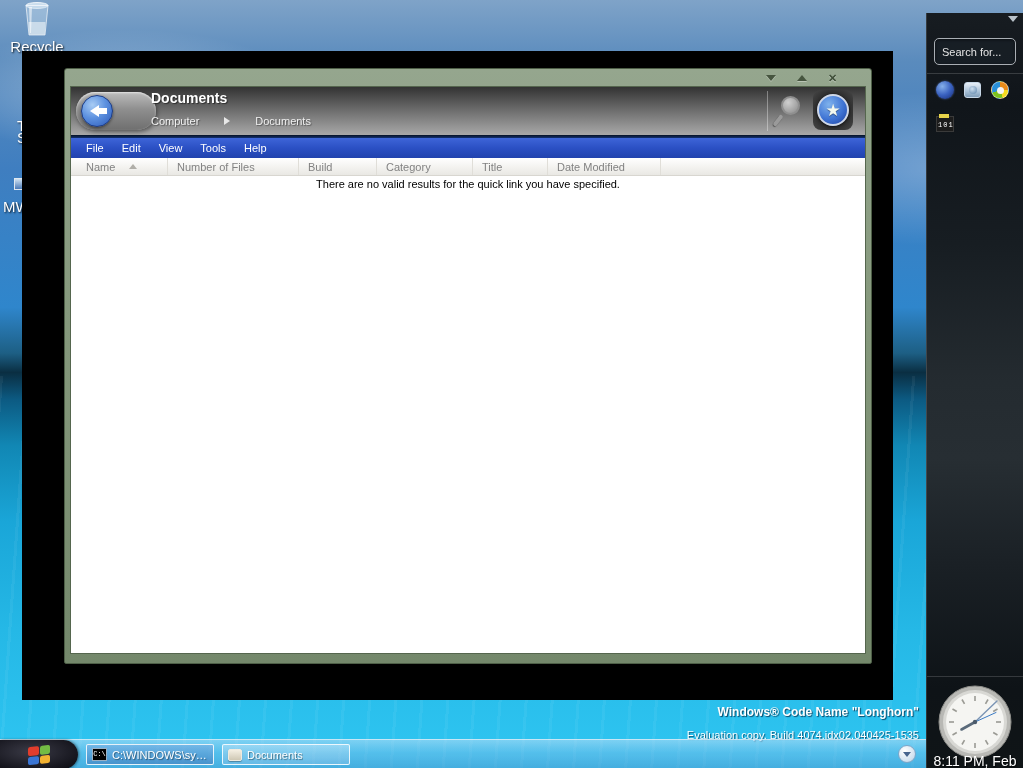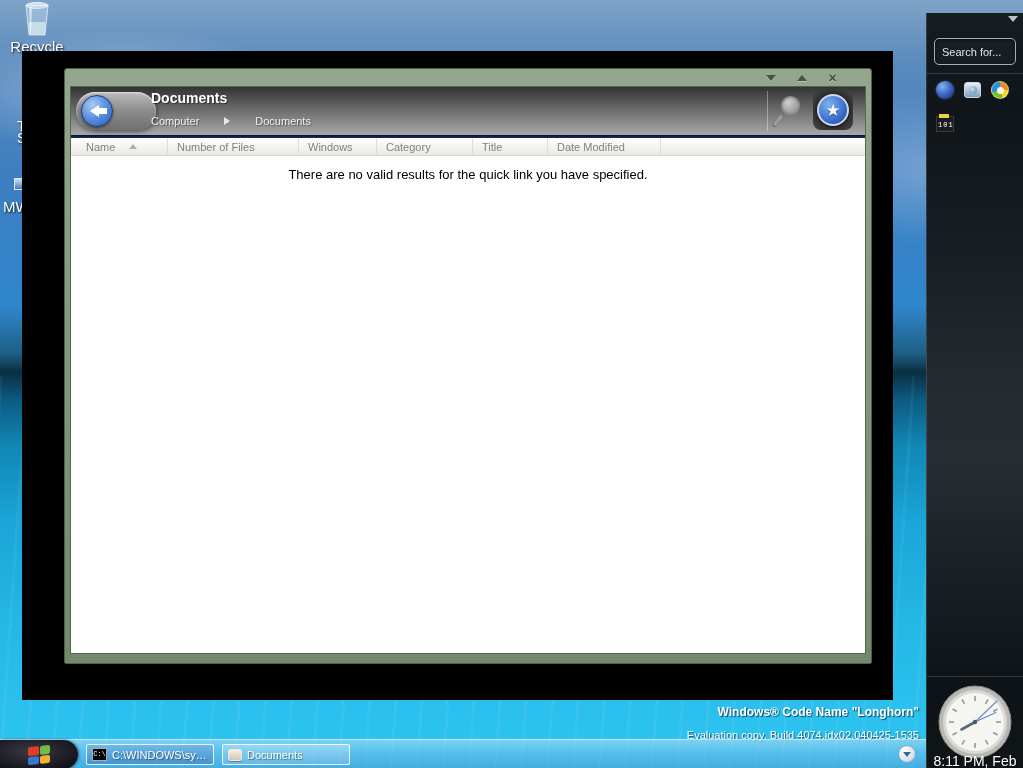--- a/index.html
+++ b/index.html
@@ -96,21 +96,21 @@
     border-right:1px solid #e0ded8; }
   .col-name { width:97px; padding-left:15px; }
   .col-files { width:131px; }
   .col-author { width:78px; }
   .col-category { width:96px; }
   .col-title { width:75px; }
   .col-date { width:113px;text-align:center; }
   .sort-asc { width:0; height:0; margin-left:14px; border-left:4px solid transparent;
     border-right:4px solid transparent; border-bottom:5px solid #b0aea8; }
 
-  .listbody { flex:1; background:#fff; color:#000; font-size:13px; text-align:center; padding-top:11px; }
+  .listbody { flex:1; background:#fff; color:#000; font-size:11px; text-align:center; padding-top:2px; }
 
   
   .watermark { position:absolute; right:104px; top:705px; z-index:2; text-align:right; color:#fff; }
   .wm1 { font-size:12px; font-weight:bold; text-shadow:1px 1px 1px rgba(0,40,70,.8); }
   .wm2 { font-size:11px; margin-top:10px; text-shadow:1px 1px 1px rgba(0,40,70,.7); }
 
   
   .taskbar { position:absolute; left:0; bottom:0; width:926px; height:29px; z-index:5;
     background:linear-gradient(180deg, rgba(190,220,245,.55) 0%, rgba(130,185,230,.45) 45%, rgba(90,150,205,.5) 100%);
     border-top:1px solid rgba(255,255,255,.7); }
@@ -239,31 +239,38 @@
         </div>
         <div class="star-btn">
           <div class="star-circle">
             <span class="star-shape">★</span>
           </div>
         </div>
       </div>
 
       <div class="hdr-underline"></div>
 
+      <div class="menubar">
+        <span class="menu-item">File</span>
+        <span class="menu-item">Edit</span>
+        <span class="menu-item">View</span>
+        <span class="menu-item">Tools</span>
+        <span class="menu-item">Help</span>
+      </div>
 
       <div class="colhdr">
         <div class="col col-name">
           <span>Name</span>
           <span class="sort-asc"></span>
         </div>
         <div class="col col-files">
           <span>Number of Files</span>
         </div>
         <div class="col col-author">
-          <span>Windows</span>
+          <span>Build</span>
         </div>
         <div class="col col-category">
           <span>Category</span>
         </div>
         <div class="col col-title">
           <span>Title</span>
         </div>
         <div class="col col-date">
           <span>Date Modified</span>
         </div>

